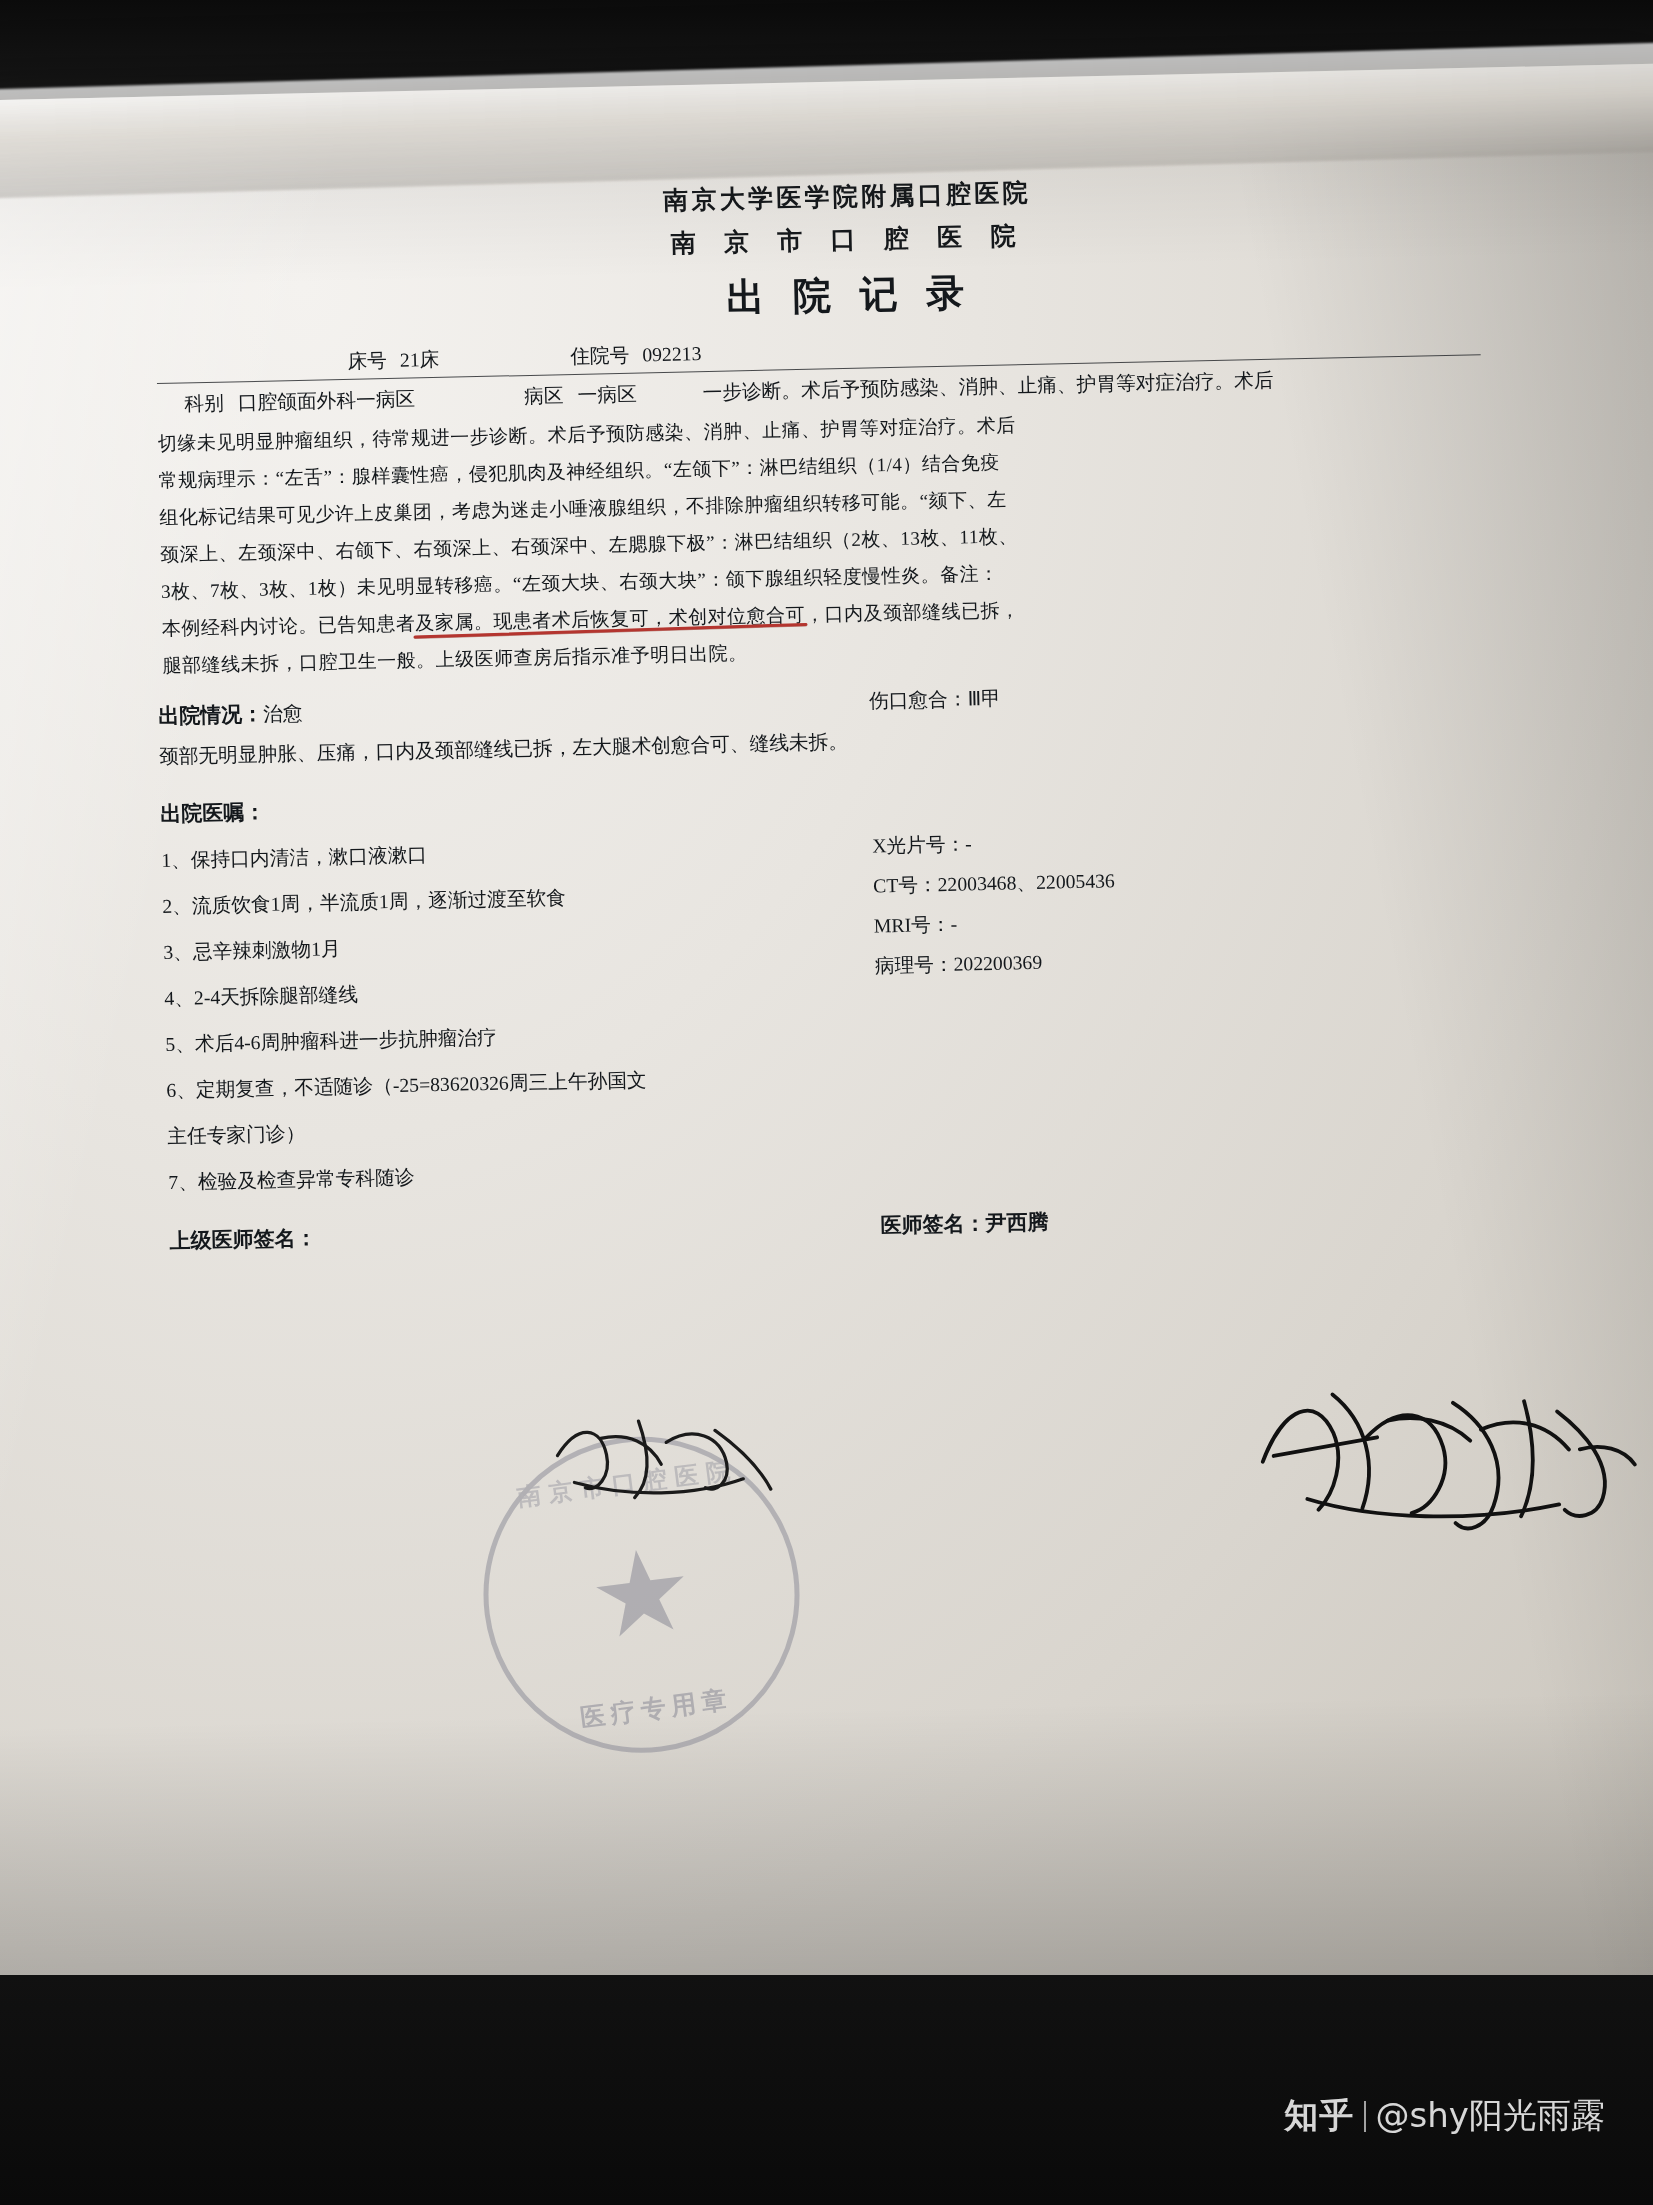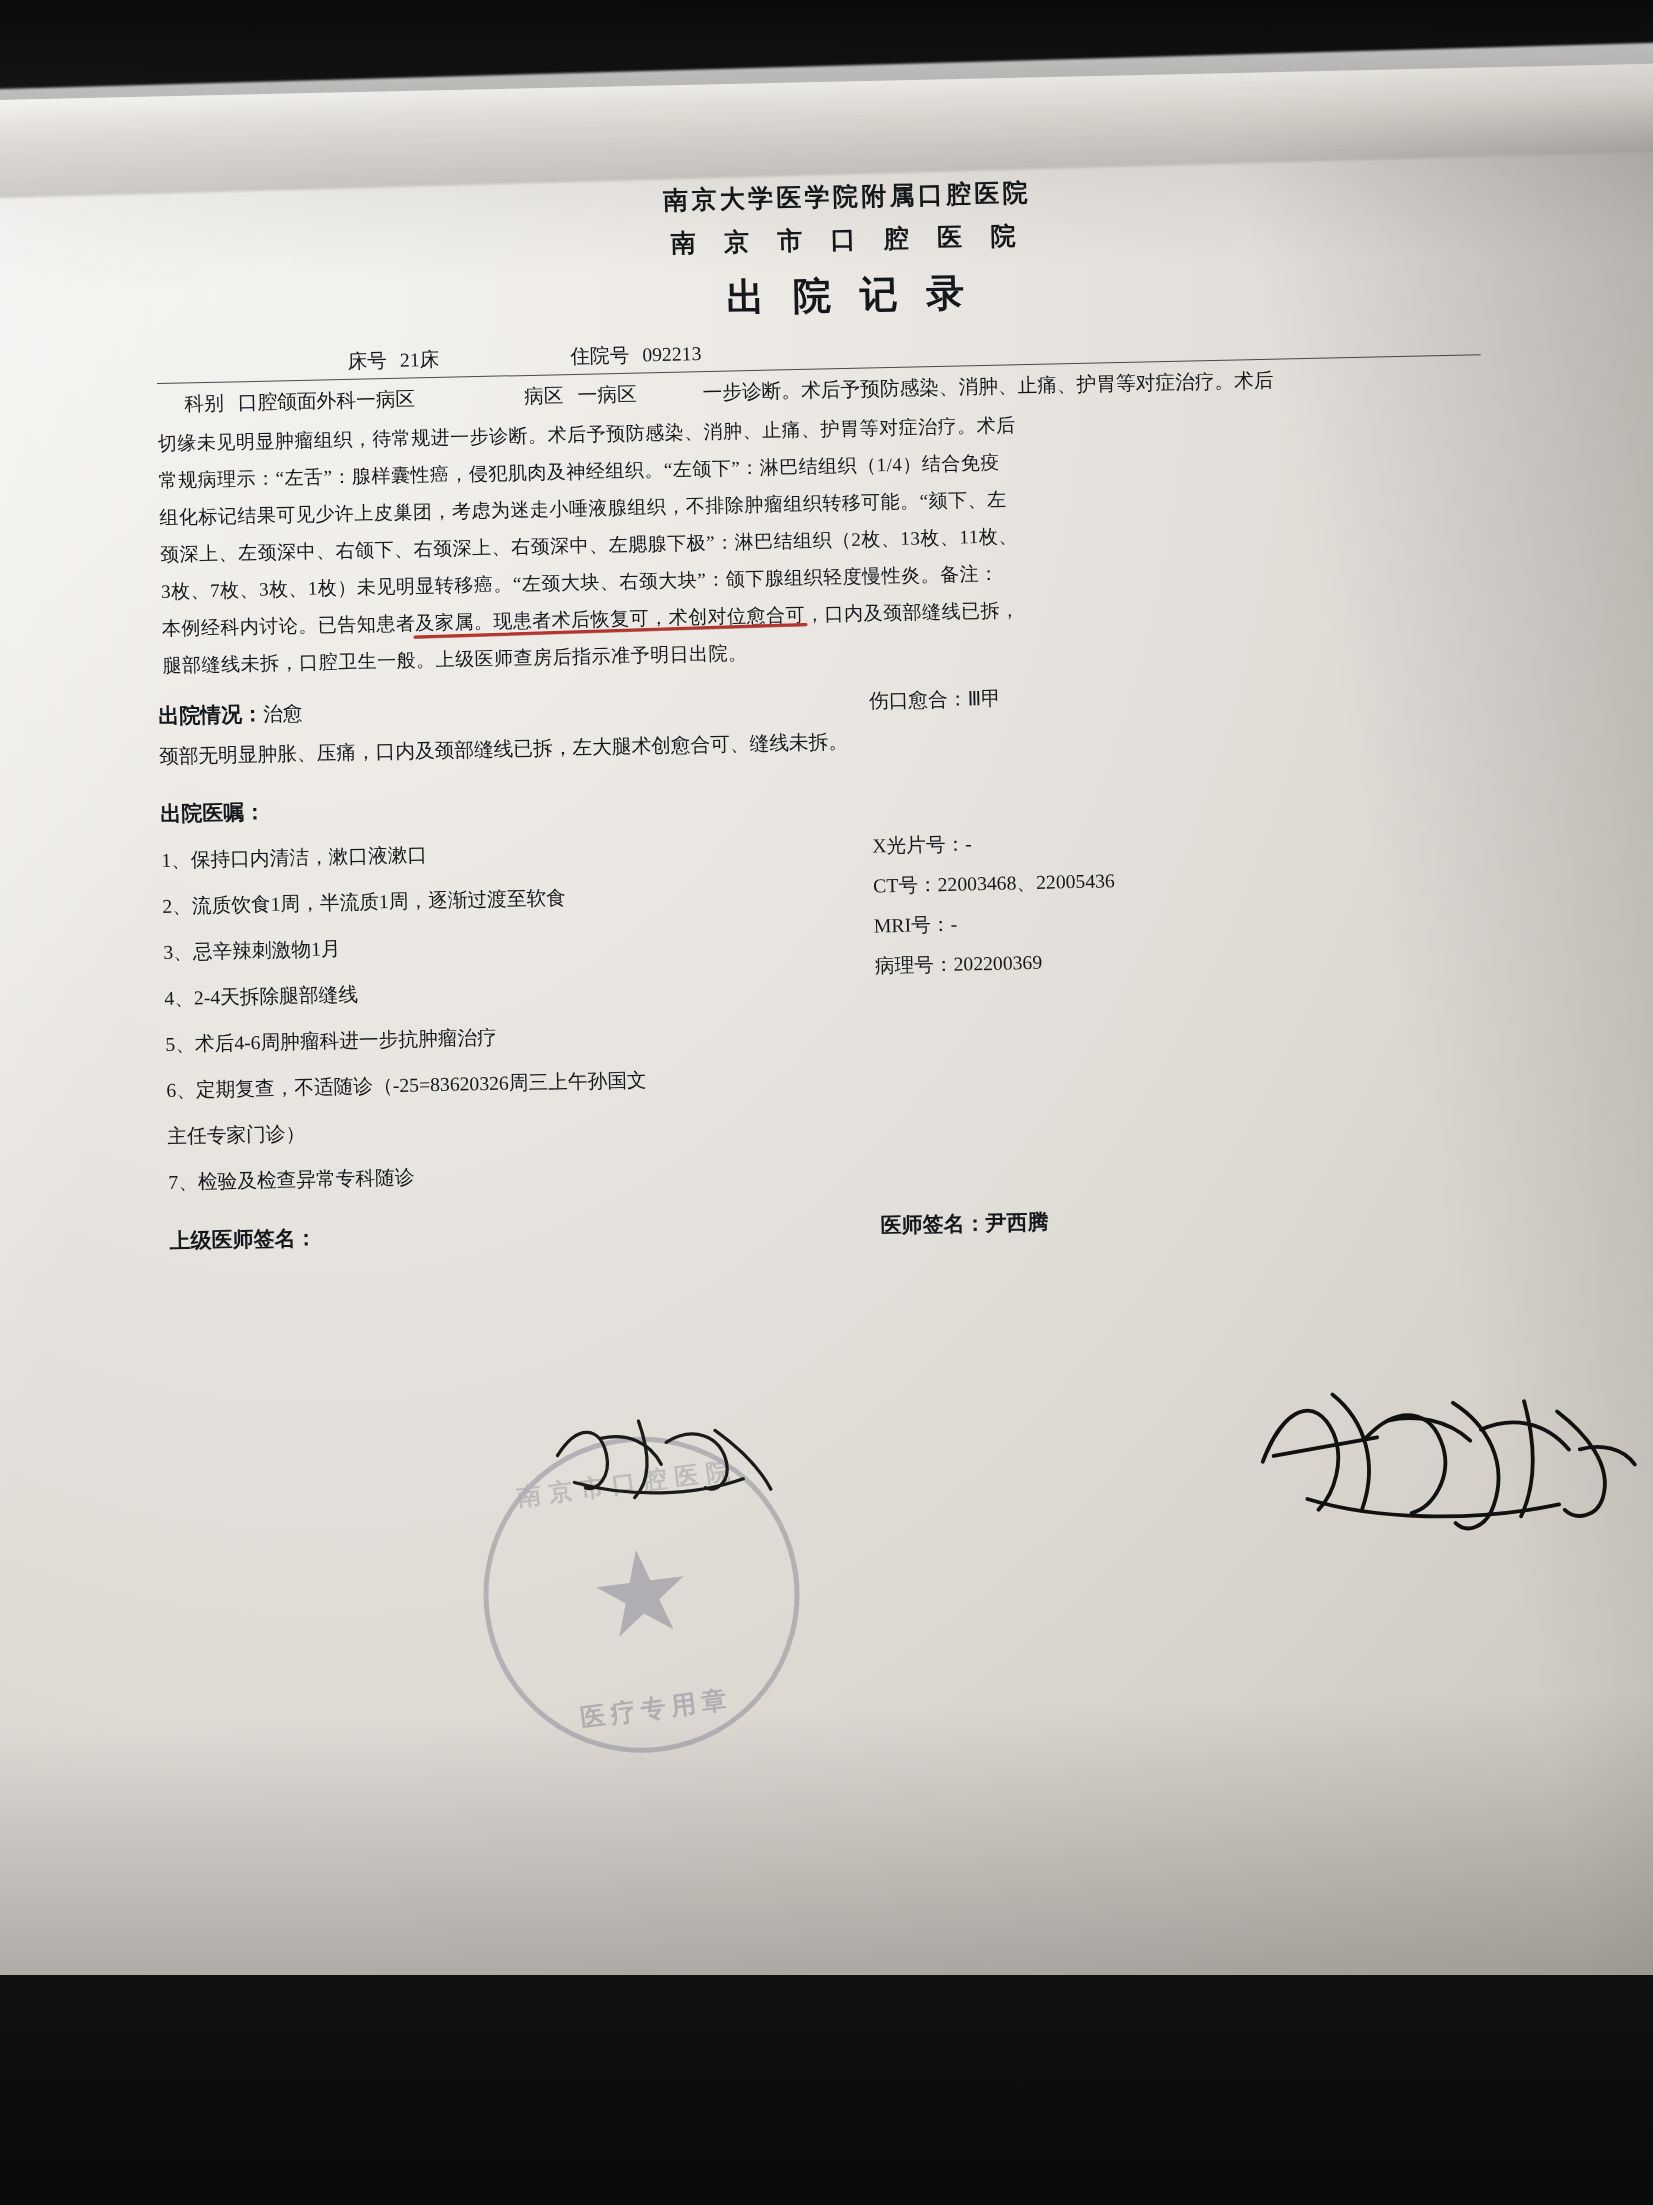--- a/index.html
+++ b/index.html
@@ -350,15 +350,20 @@
         <path d="M210,70 C260,40 310,60 320,110 C326,145 300,165 280,155"></path>
         <path d="M300,50 C340,80 380,120 400,160"></path>
         <path d="M40,140 C140,170 260,170 350,140"></path>
       </g>
     </svg>
 
   </div>
 
   <div id="deskBottom"></div>
 
+  <div id="watermark">
+    <span class="zh">知乎</span>
+    <span class="bar"></span>
+    <span>@shy阳光雨露</span>
+  </div>
 
 </div>
 
 
 </body></html>

